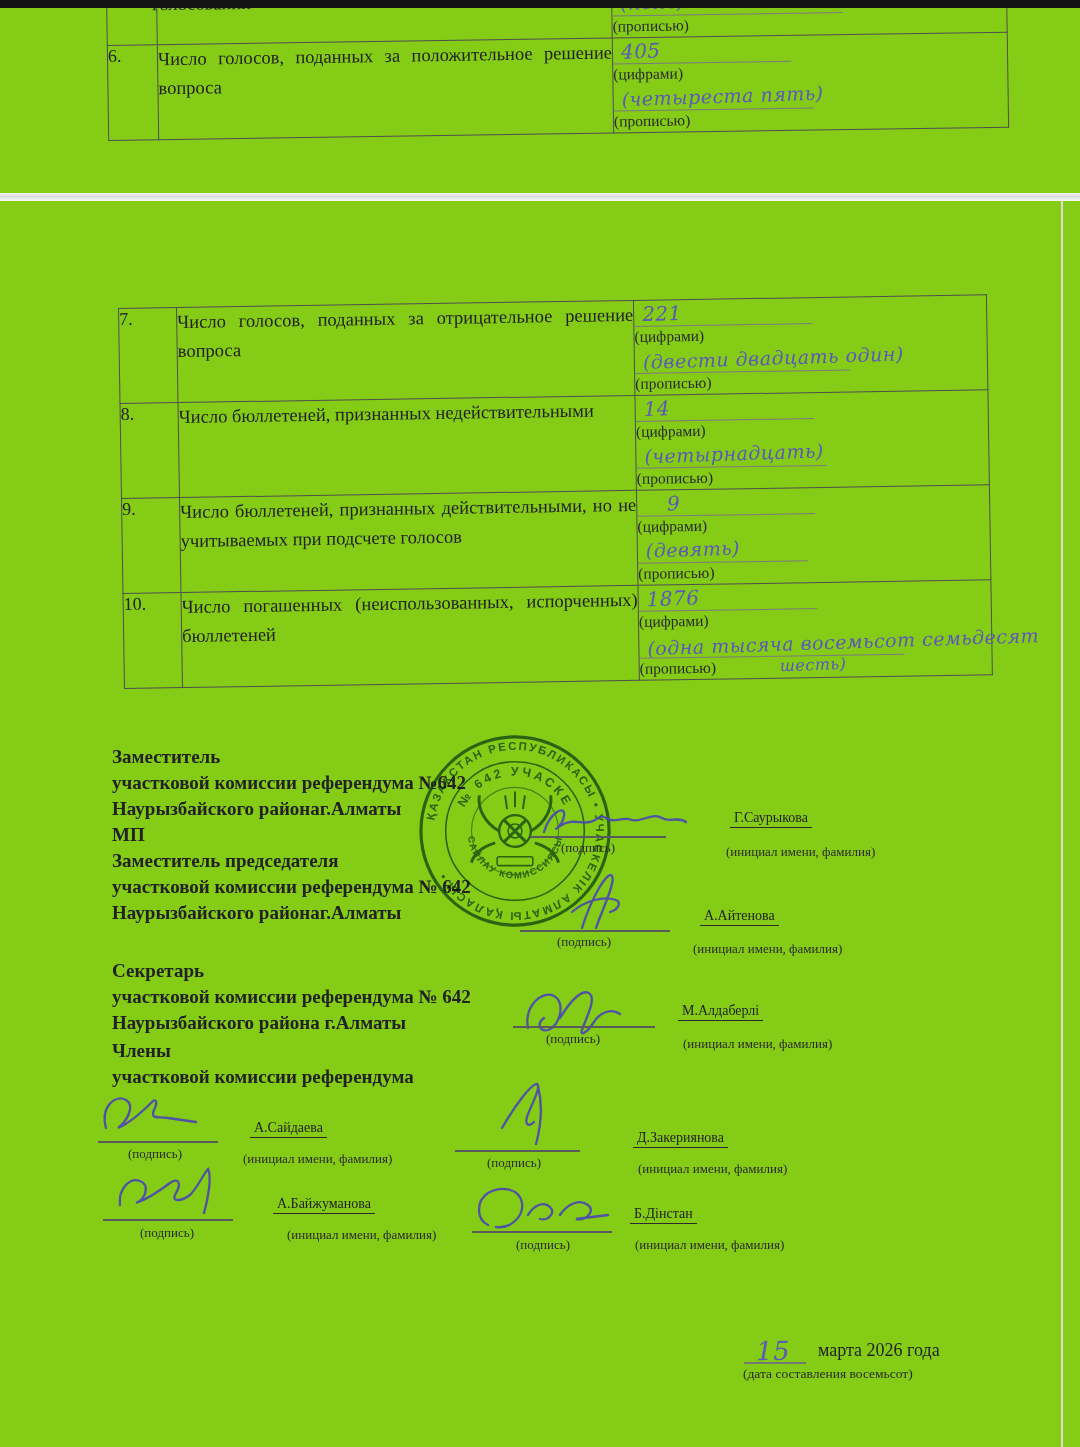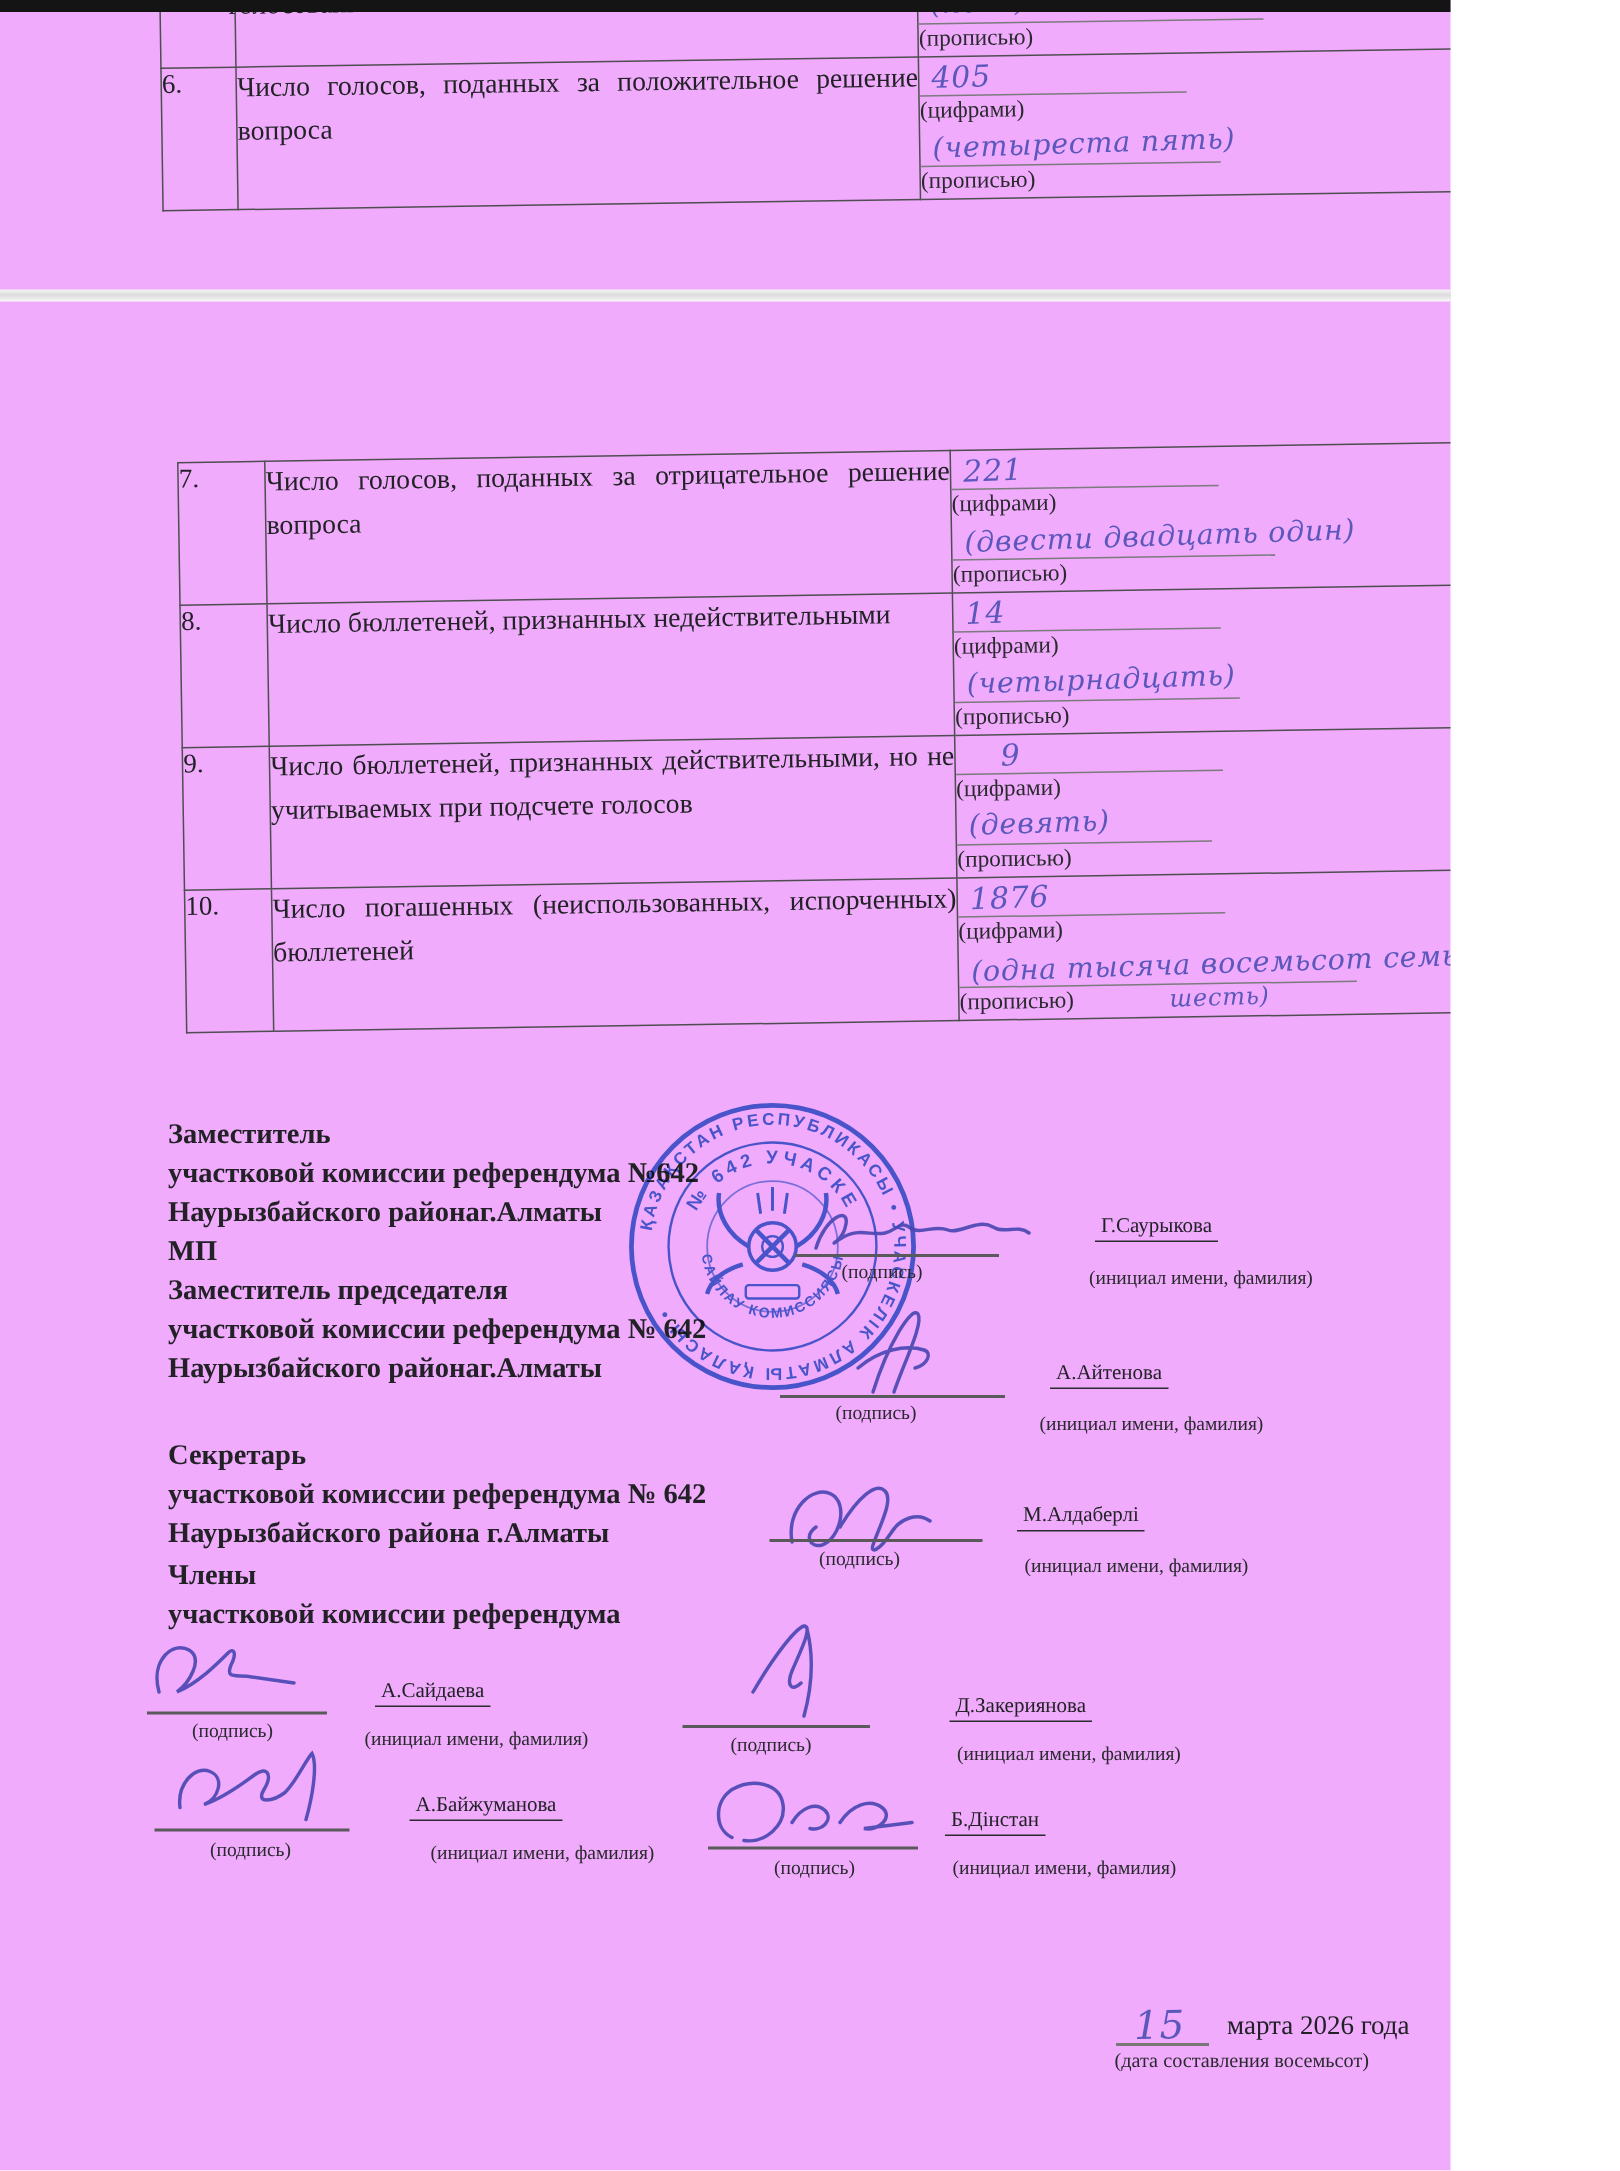--- a/index.html
+++ b/index.html
@@ -1,16 +1,16 @@
 <!DOCTYPE html>
 <html><head>
 <meta charset="utf-8">
 <style>
   html,body{margin:0;padding:0;background:#ffffff;}
-  #page{position:relative;width:967px;height:1447px;background:#f0abfc;overflow:hidden;
+  #page{position:relative;width:1080px;height:1447px;background:#84cc16;overflow:hidden;
         font-family:"Liberation Serif", serif;color:#222226;}
   .abs{position:absolute;}
   
   #topbar{left:0;top:0;width:1080px;height:8px;background:#141414;z-index:30;}
   #pagebreak{left:0;top:193px;width:1080px;height:8px;
      background:linear-gradient(#f5f5f5,#dcdcdc 45%,#e9e9e9 70%,#f8f8f8);z-index:5;}
   #edgeline{left:1061px;top:201px;width:2px;height:1246px;background:#dadada;}
   
   table.doc{border-collapse:collapse;table-layout:fixed;background:transparent;}
   table.doc td{border:1.6px solid #4e4e50;vertical-align:top;padding:0;}

